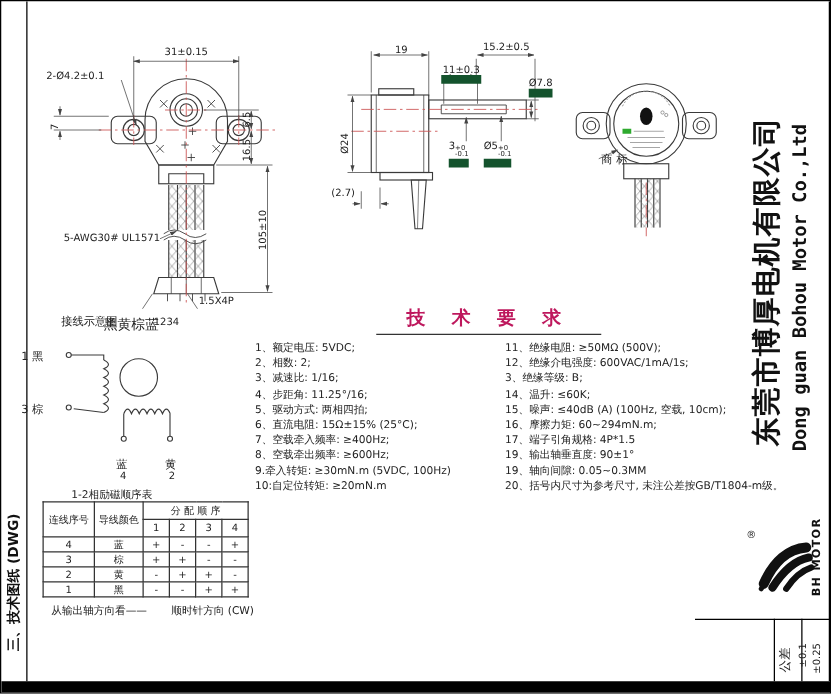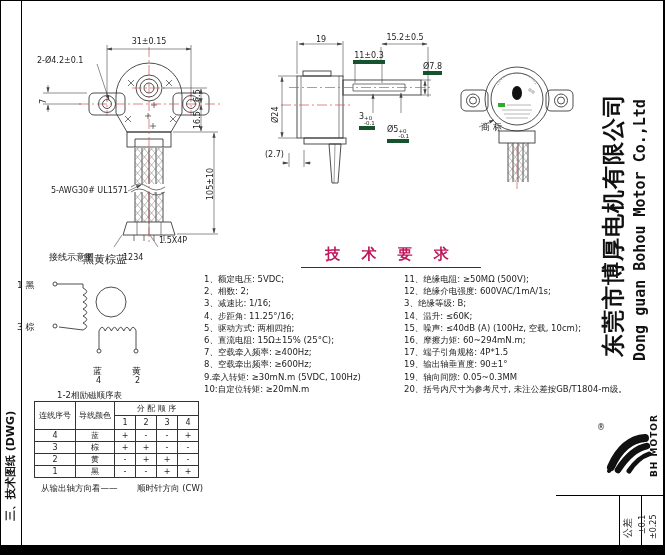--- a/index.html
+++ b/index.html
@@ -5,21 +5,21 @@
   html,body{margin:0;padding:0;background:#fff;}
   #page{position:relative;width:665px;height:555px;background:#fff;overflow:hidden;
         font-family:"DejaVu Sans","Liberation Sans",sans-serif;color:#222;
         border:1px solid #000;box-sizing:border-box;}
   .abs{position:absolute;}
   .dim{position:absolute;font-size:8px;color:#222;white-space:nowrap;}
   .cjk{font-size:9px;color:#222;white-space:nowrap;}
   .vtext{position:absolute;white-space:nowrap;transform:rotate(-90deg);transform-origin:left top;}
   .line{position:absolute;background:#000;}
   .center{text-align:center;}
-  .ul{border-bottom:4px solid #14532d;padding-bottom:0px;}
+  .ul{border-bottom:7px solid #14532d;padding-bottom:0px;}
   .stack{display:inline-flex;flex-direction:column;font-size:5.5px;line-height:5px;vertical-align:-1px;font-style:normal;}
   .stack i{font-style:normal;}
   #tech-title{position:absolute;left:300px;top:244px;width:180px;text-align:center;
       font-size:15px;font-weight:bold;letter-spacing:8px;color:#be185d;
       border-bottom:1.5px solid #333;padding-bottom:3px;}
   .req-col{position:absolute;top:272px;font-size:8.5px;line-height:12.2px;color:#222;white-space:nowrap;}
   #req-left{left:203px;width:200px;}
   #req-right{left:403px;width:215px;}
   table.exc{position:absolute;left:33px;top:400px;border-collapse:collapse;font-size:8px;color:#222;}
   table.exc td,table.exc th{border:1px solid #333;text-align:center;padding:0;font-weight:normal;}
@@ -210,21 +210,21 @@
   <div class="dim center" style="left:378px;top:32px;width:52px;">15.2±0.5</div>
   <div class="dim center ul" style="left:352px;top:50px;width:32px;">11±0.3</div>
   <div class="dim ul" style="left:422px;top:61px;">Ø7.8</div>
   <div class="dim vtext" style="left:270px;top:122px;">Ø24</div>
   <div class="dim ul" style="left:358px;top:111px;">
     <span>3</span><span class="stack">
         <i>+0</i>
         <i>-0.1</i>
       </span>
   </div>
-  <div class="dim ul" style="left:386px;top:124px;">
+  <div class="dim ul" style="left:386px;top:111px;">
     <span>Ø5</span><span class="stack">
         <i>+0</i>
         <i>-0.1</i>
       </span>
   </div>
   <div class="dim" style="left:264px;top:149px;text-align:right;">(2.7)</div>
 
   <div class="cjk abs" style="left:480px;top:120px;letter-spacing:3px;">商标</div>
 
   <div id="tech-title">技 术 要 求</div>

